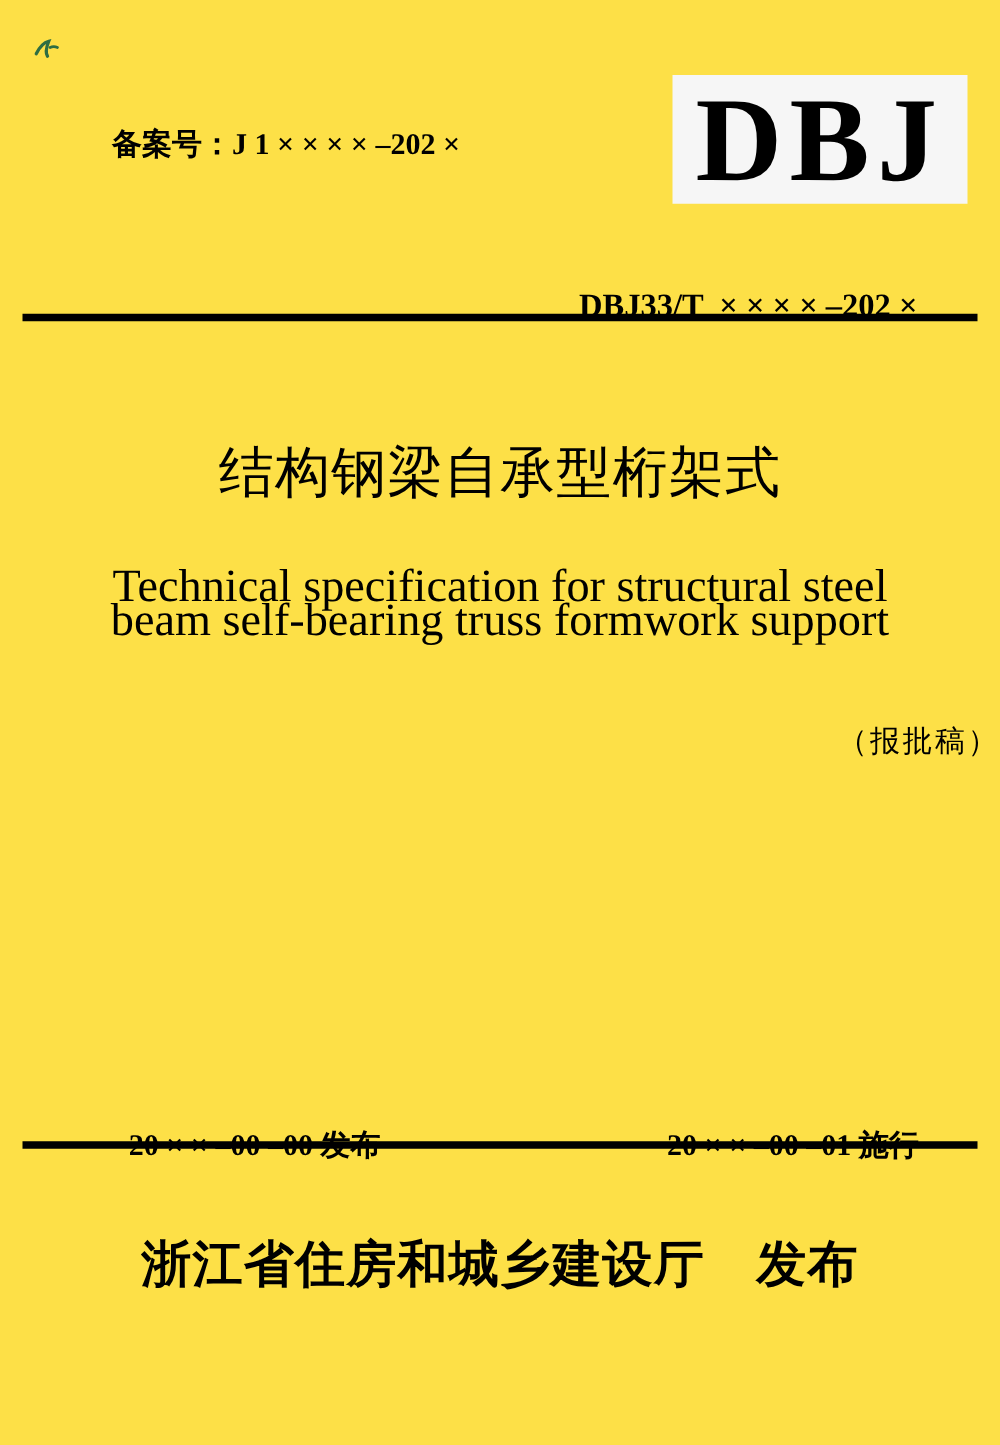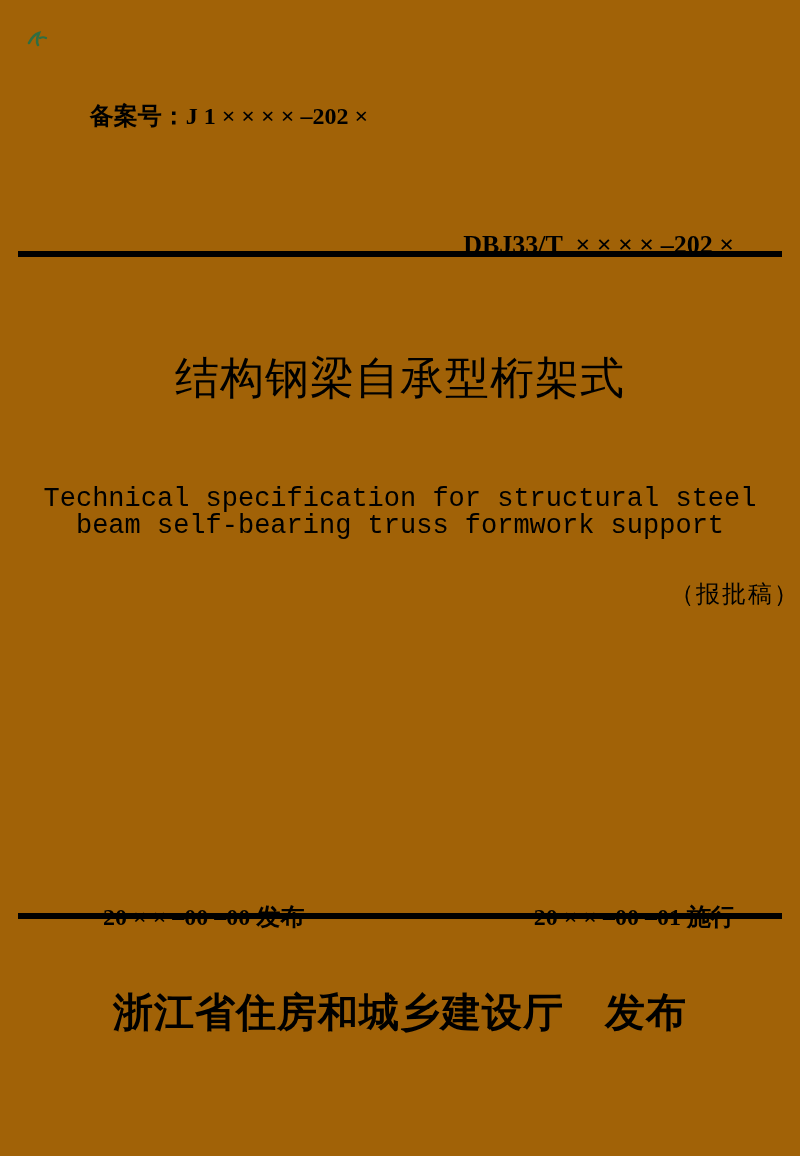--- a/index.html
+++ b/index.html
@@ -1,17 +1,17 @@
 <!DOCTYPE html>
 <html><head>
 <meta charset="utf-8">
 <style>
   html,body { margin:0; padding:0; background:#ffffff; }
   .page {
-    position:relative; width:800px; height:1156px; background:#a16207;
+    position:relative; width:800px; height:1156px; background:#fde047;
     color:#000; font-family:"Liberation Sans","DejaVu Sans",sans-serif;
     overflow:hidden;
   }
 
   .corner-mark { position:absolute; left:26px; top:30px; width:22px; height:19px; }
 
   .record-row {
     position:absolute; left:63px; top:68px; font-size:24px; line-height:32px;
     font-weight:bold; white-space:pre;
   }
@@ -42,23 +42,23 @@
   .rule-top { top:251px; height:6px; }
   .rule-bottom { top:913px; height:6px; }
 
   .main-title {
     position:absolute; left:0; right:0; top:350px; margin:0; text-align:center;
     font-family:"Liberation Serif","DejaVu Serif",serif; font-weight:400;
     font-size:44px; line-height:57px; letter-spacing:1px;
   }
 
   .subtitle-en {
-    position:absolute; left:0; right:0; top:486px; text-align:center;
-    font-family:Liberation Mono, monospace; font-weight:400;
-    font-size:27px; line-height:27px;
+    position:absolute; left:0; right:0; top:456px; text-align:center;
+    font-family:Liberation Serif, serif; font-weight:400;
+    font-size:37px; line-height:27px;
   }
 
   .draft-note {
     position:absolute; left:0; right:0; top:577px; text-align:right;
     font-size:24px; line-height:34px; font-weight:500; letter-spacing:2px;
   }
 
   .dates-row {
     position:absolute; left:63px; right:65px; top:869px; font-size:24px;
     line-height:32px; font-weight:bold; display:flex;
@@ -79,20 +79,23 @@
 
   <svg class="corner-mark" viewBox="0 0 22 19" xmlns="http://www.w3.org/2000/svg">
     <path d="M3 13 C6 7, 9 4, 13 3 C11 8, 10 12, 12 15" fill="none" stroke="#2f6e42" stroke-width="2.6" stroke-linecap="round"></path>
     <path d="M14 8 C16 7, 18 7, 20 8" fill="none" stroke="#2f6e42" stroke-width="2.2" stroke-linecap="round"></path>
   </svg>
 
   <div class="record-row">
     <span>备案号：</span><span class="val">J 1 × × × × –202 ×</span>
   </div>
 
+  <div class="logo-box">
+    <span class="logo-text">DBJ</span>
+  </div>
 
 
   <div class="std-number">DBJ33/T  × × × × –202 ×</div>
 
   <div class="rule rule-top"></div>
 
   <h1 class="main-title">
     <span>结构钢梁自承型桁架式</span><br>
   </h1>
 

